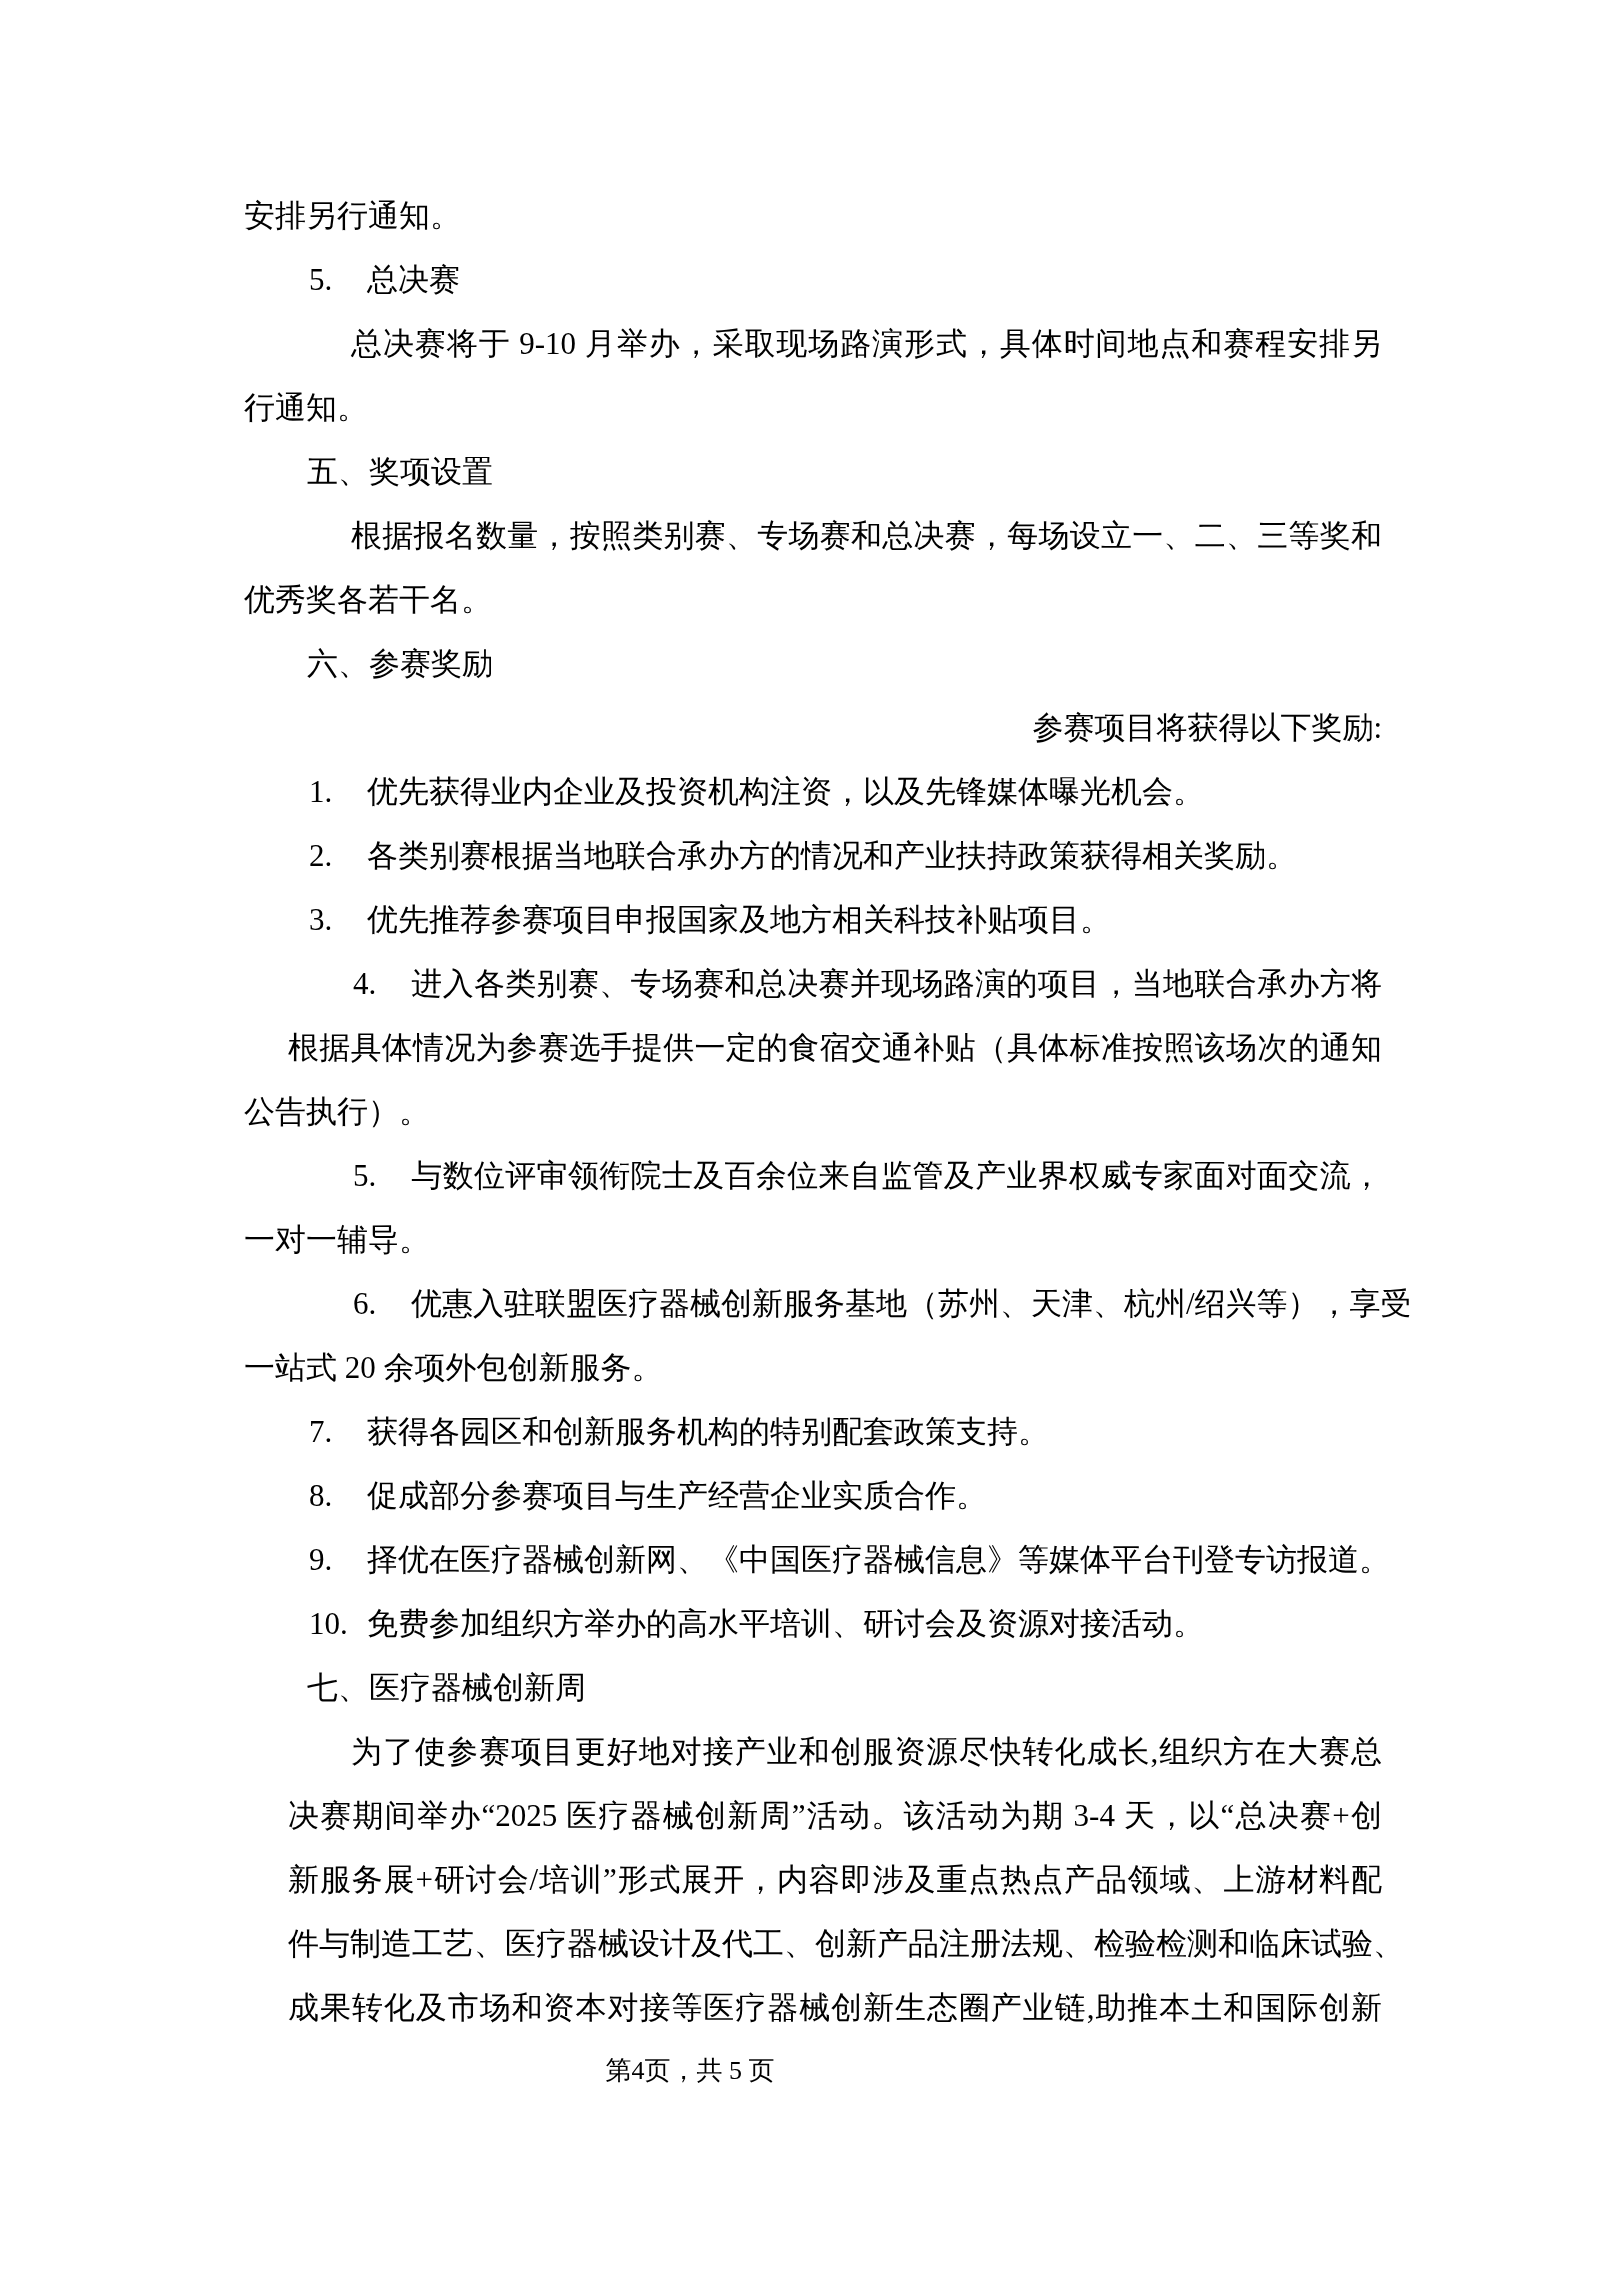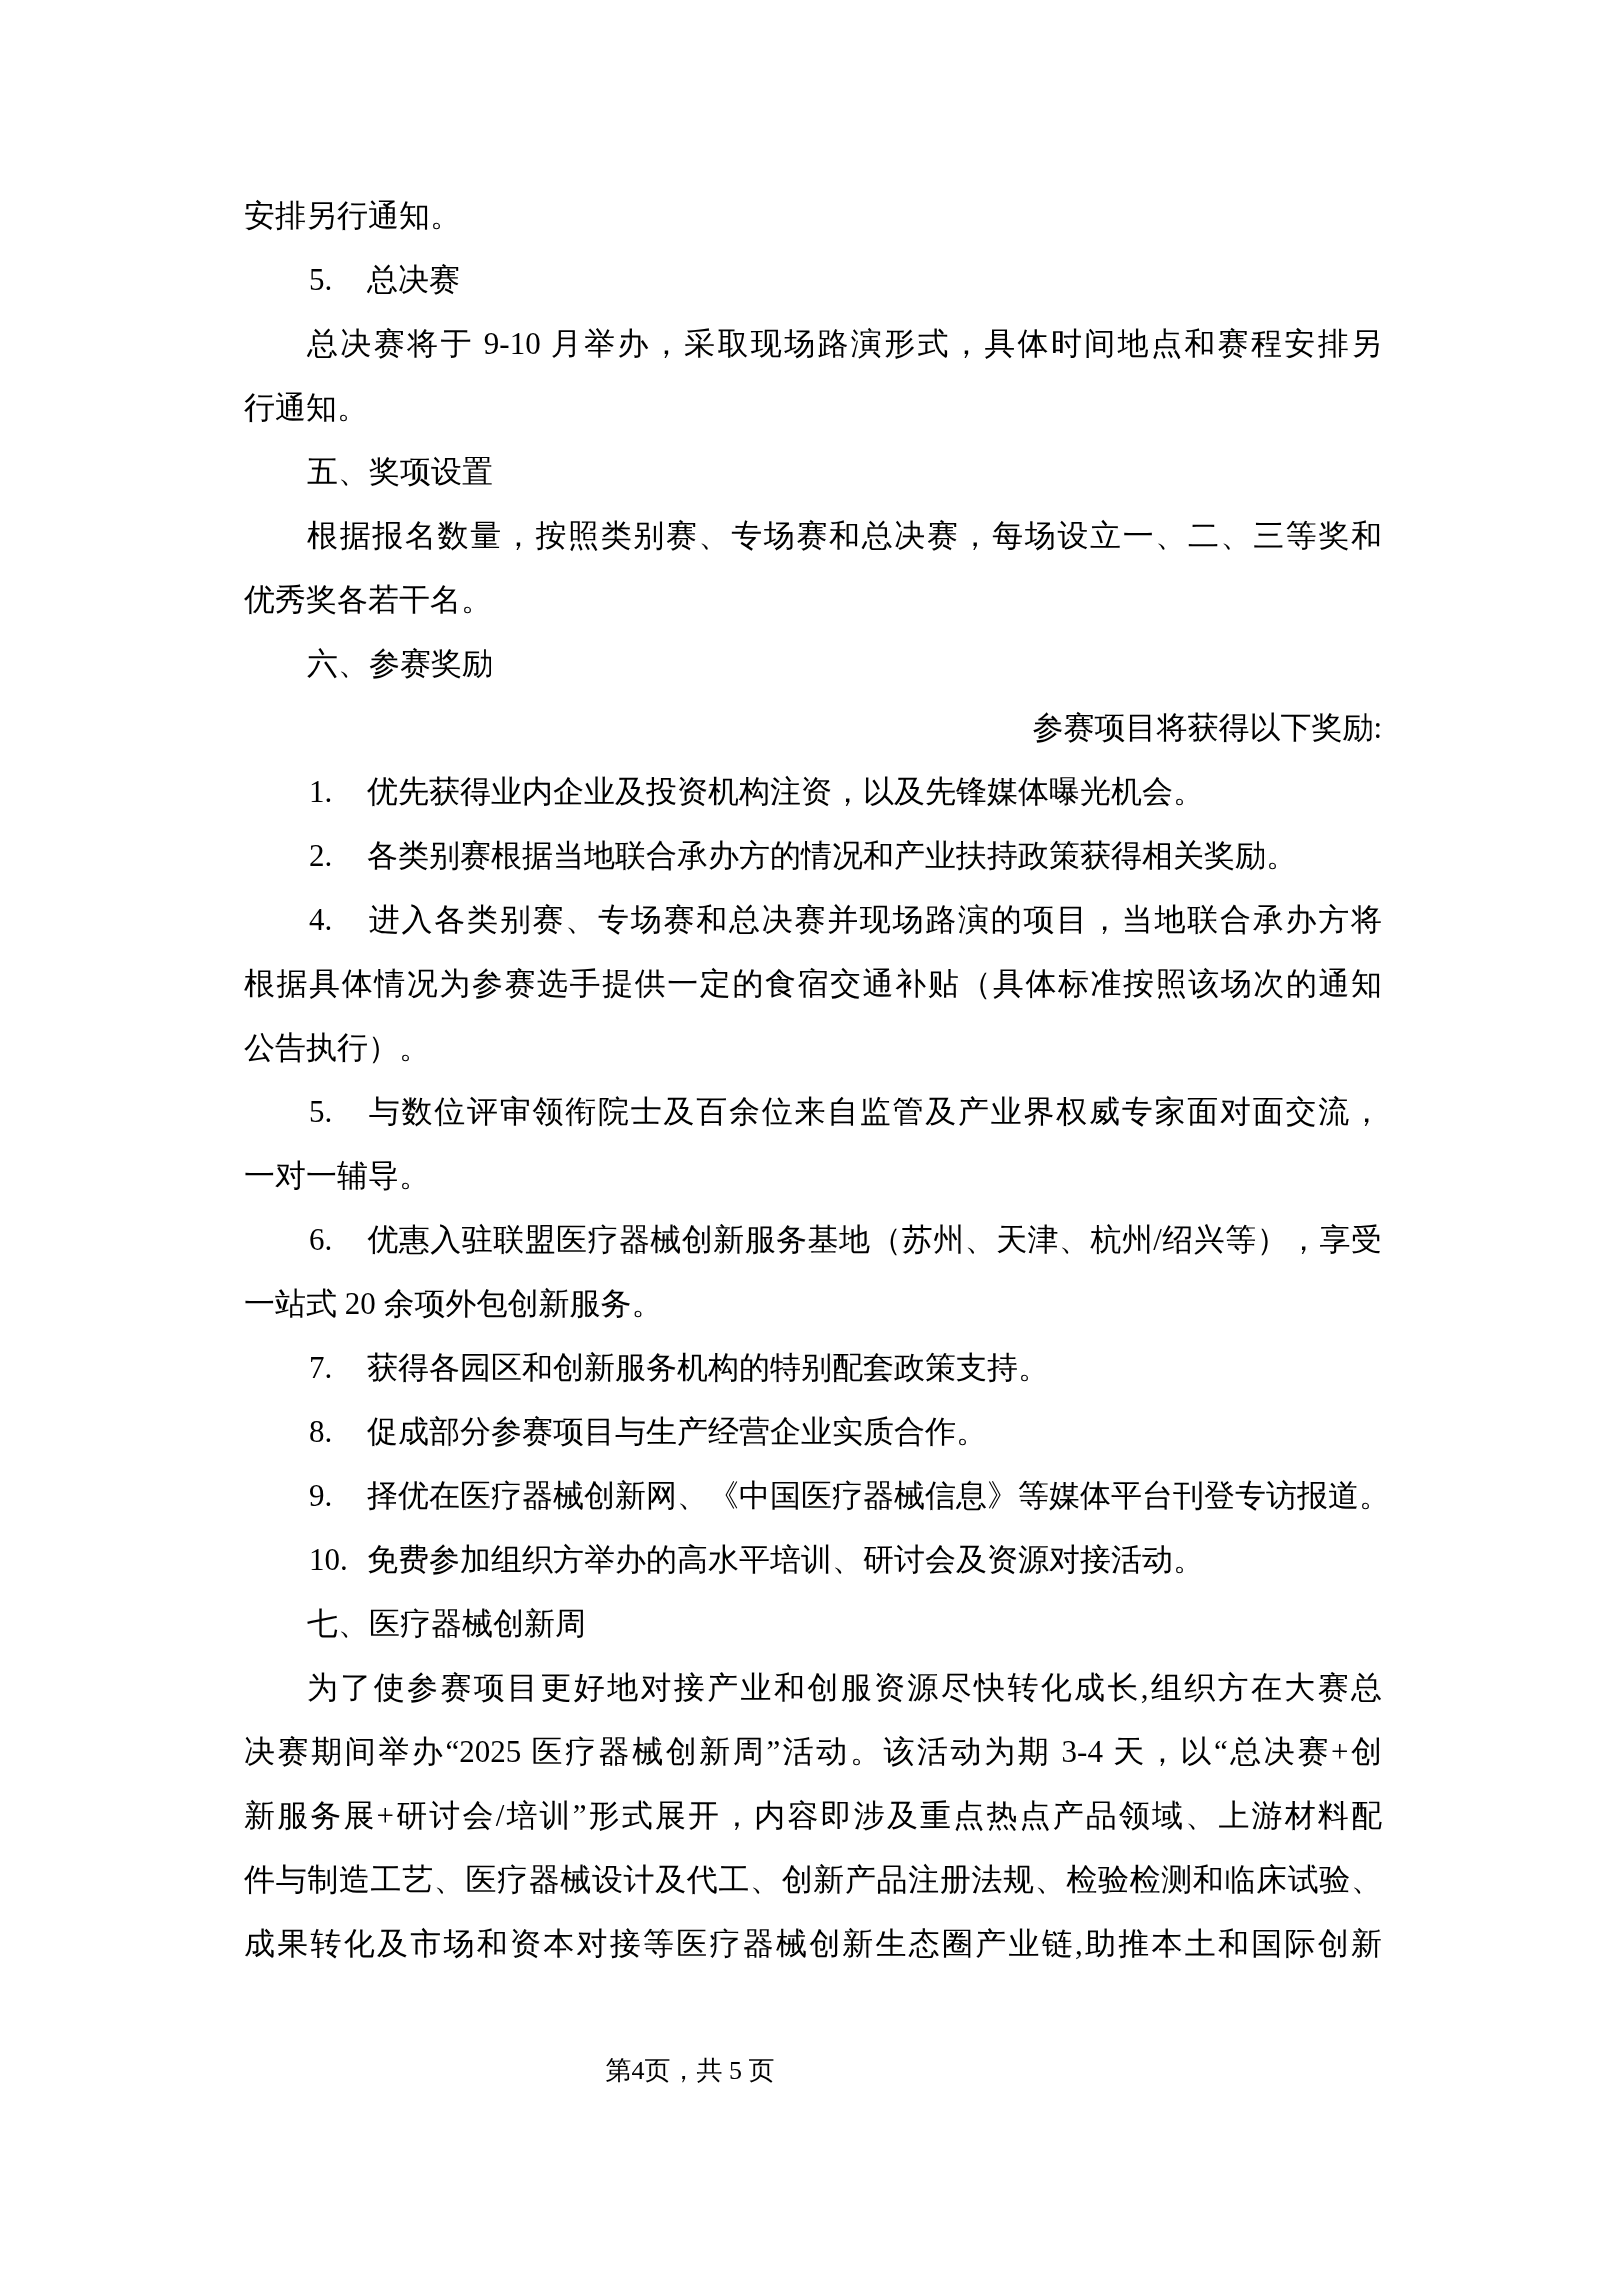--- a/index.html
+++ b/index.html
@@ -31,21 +31,21 @@
   
   .head{
     padding-left:63px;
     font-family:"Liberation Sans","DejaVu Sans",sans-serif;
     font-weight:normal;
   }
   
   .item{padding-left:65px;}
   .num{display:inline-block;width:58px;}
   
-  .fill{text-align:justify;text-align-last:justify;}
+  .fill{text-align:justify;text-align-last:justify;margin-left:44px;}
   .footer{
     position:absolute;
     left:0;
     top:2052px;
     width:1380px;
     text-align:center;
     font-size:26px;
     line-height:37px;
     font-family:"Liberation Serif","DejaVu Serif",serif;
   }
@@ -69,20 +69,21 @@
     <div class="ln flush">优秀奖各若干名。</div>
 
     <div class="ln head">六、参赛奖励</div>
 
     <div class="ln para">参赛项目将获得以下奖励:</div>
 
     <div class="ln item"><span class="num">1.</span><span>优先获得业内企业及投资机构注资，以及先锋媒体曝光机会。</span></div>
 
     <div class="ln item"><span class="num">2.</span><span>各类别赛根据当地联合承办方的情况和产业扶持政策获得相关奖励。</span></div>
 
+    <div class="ln item"><span class="num">3.</span><span>优先推荐参赛项目申报国家及地方相关科技补贴项目。</span></div>
 
     <div class="ln item fill"><span class="num">4.</span><span>进入各类别赛、专场赛和总决赛并现场路演的项目，当地联合承办方将</span></div>
 
     <div class="ln flush fill">根据具体情况为参赛选手提供一定的食宿交通补贴（具体标准按照该场次的通知</div>
     <div class="ln flush">公告执行）。</div>
 
     <div class="ln item fill"><span class="num">5.</span><span>与数位评审领衔院士及百余位来自监管及产业界权威专家面对面交流，</span></div>
 
     <div class="ln flush">一对一辅导。</div>
 

